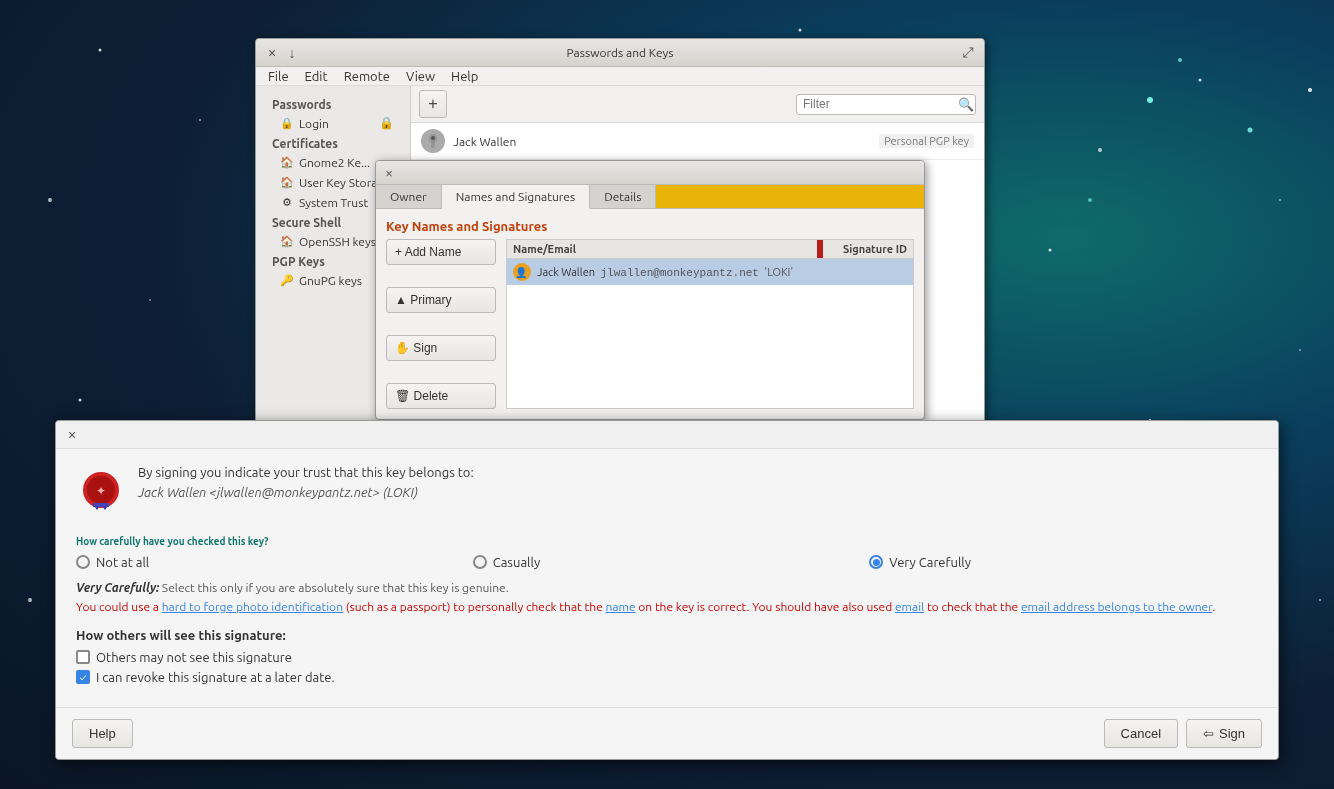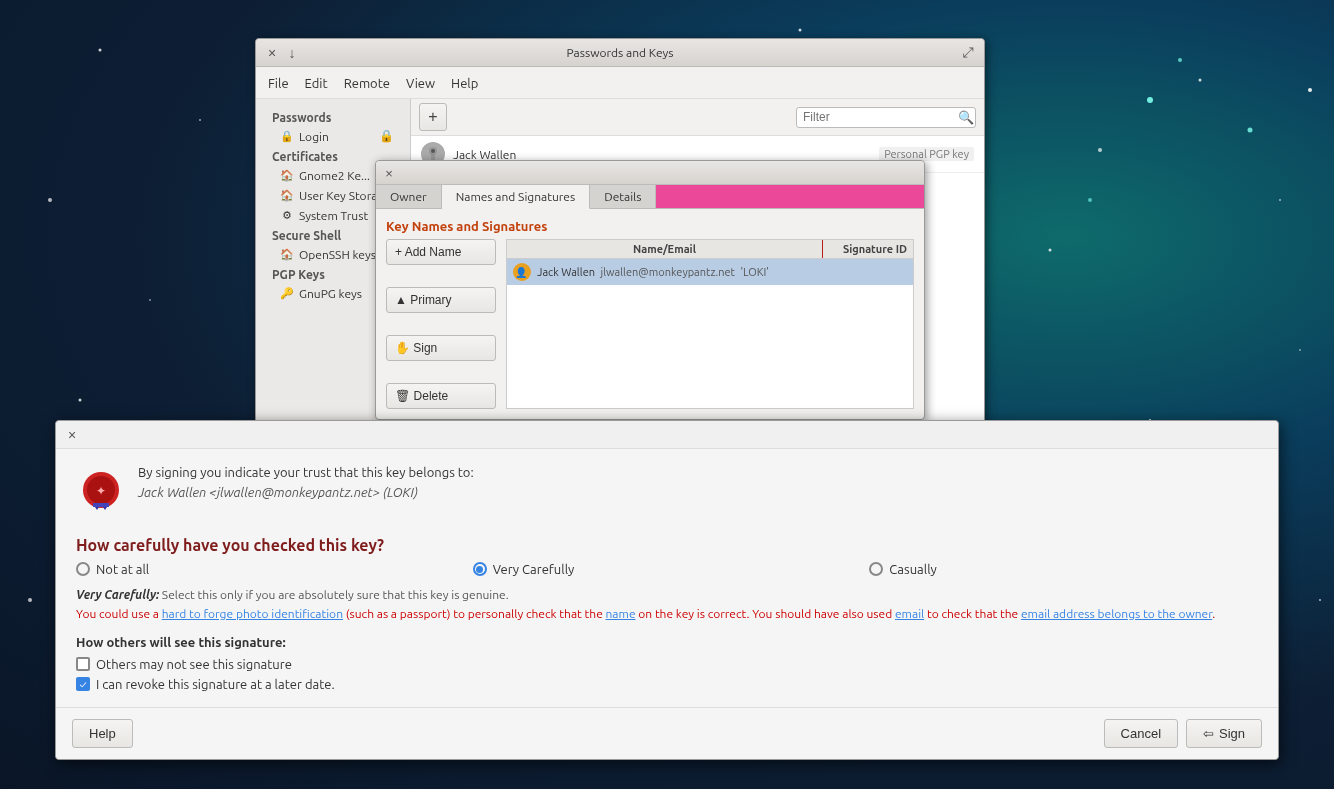--- a/index.html
+++ b/index.html
@@ -75,21 +75,21 @@
       align-items: center;
       justify-content: center;
     }
 
     .title-btn.close { margin-right: 4px; }
     .title-btn.expand { margin-left: auto; }
 
     .window-menubar {
       display: flex;
       align-items: center;
-      height: 32px;
+      height: 19px;
       padding: 0 4px;
       background: #f2f1f0;
       border-bottom: 1px solid #ddd;
     }
 
     .menu-item {
       padding: 2px 8px;
       font-size: 13px;
       color: #333;
       cursor: pointer;
@@ -255,21 +255,21 @@
       border: none;
       background: none;
       cursor: pointer;
       font-size: 13px;
       color: #555;
       padding: 0;
     }
 
     .tabs-bar {
       display: flex;
-      background: #ec4899;
+      background: #eab308;
       border-bottom: 1px solid #bbb;
     }
 
     .tab {
       padding: 5px 14px;
       font-size: 12px;
       cursor: pointer;
       border-right: 1px solid #bbb;
       color: #333;
       background: #d5d3d0;
@@ -325,21 +325,21 @@
 
     .key-names-header {
       display: flex;
       background: #e8e6e3;
       border-bottom: 1px solid #ccc;
       font-size: 11px;
       font-weight: bold;
       color: #444;
     }
 
-    .col-name-email { flex: 1; padding: 3px 6px; border-right: 1px solid #b91c1c; text-align: center; }
+    .col-name-email { flex: 1; padding: 3px 6px; border-right: 6px solid #b91c1c; }
     .col-sig-id { width: 90px; padding: 3px 6px; text-align: right; }
 
     .key-name-row {
       display: flex;
       align-items: center;
       background: #b8cce4;
       padding: 4px 6px;
       font-size: 12px;
     }
 
@@ -402,23 +402,23 @@
       align-items: flex-start;
       margin-bottom: 16px;
       gap: 12px;
     }
 
     .check-section {
       margin-bottom: 12px;
     }
 
     .check-question {
-      font-size: 16px;
+      font-size: 10px;
       font-weight: bold;
-      color: #7f1d1d;
+      color: #0f766e;
       margin-bottom: 8px;
     }
 
     .radio-row {
       display: flex;
       align-items: center;
       gap: 8px;
     }
 
     .radio-option {
@@ -686,21 +686,21 @@
 
         <div class="key-names-table">
           <div class="key-names-header">
             <div class="col-name-email">Name/Email</div>
             <div class="col-sig-id">Signature ID</div>
           </div>
           <div class="key-name-row">
             <div class="key-name-avatar">👤</div>
             <span class="key-name-text">
               <span>Jack Wallen</span>
-              <span style="margin:0 3px;color:#555;">jlwallen@monkeypantz.net</span>
+              <span style="margin:0 3px;color:#555;font-family:Liberation Mono, monospace;">jlwallen@monkeypantz.net</span>
               <span style="color:#555;">'LOKI'</span>
             </span>
           </div>
         </div>
       </div>
     </div>
   </div>
 </div>
 
 <div class="sign-dialog">
@@ -733,27 +733,27 @@
     <div class="check-section">
       <div class="check-question">How carefully have you checked this key?</div>
       <div class="radio-row">
 
         <div class="radio-option">
           <div class="radio-circle"></div>
           <span>Not at all</span>
         </div>
 
         <div class="radio-option">
+          <div class="radio-circle"></div>
+          <span>Casually</span>
+        </div>
+
+        <div class="radio-option">
           <div class="radio-circle checked"></div>
           <span>Very Carefully</span>
-        </div>
-
-        <div class="radio-option">
-          <div class="radio-circle"></div>
-          <span>Casually</span>
         </div>
       </div>
     </div>
 
     <div class="carefully-description">
       <em>Very Carefully:</em>
       <span>Select this only if you are absolutely sure that this key is genuine.</span>
     </div>
 
     <div class="carefully-note">

